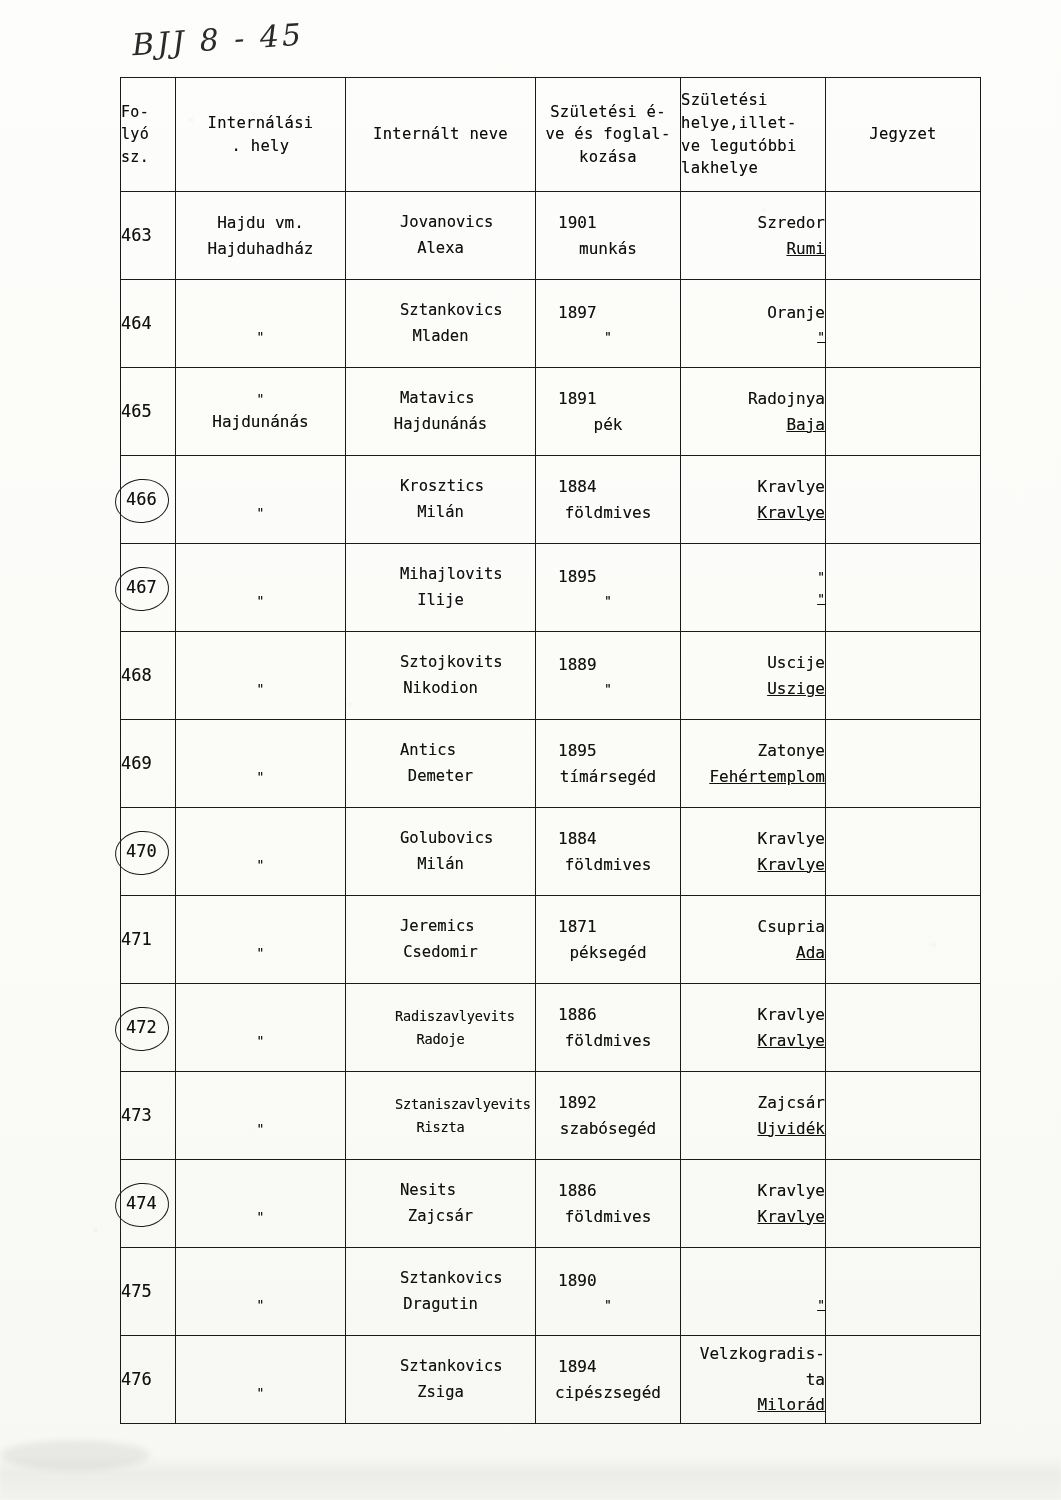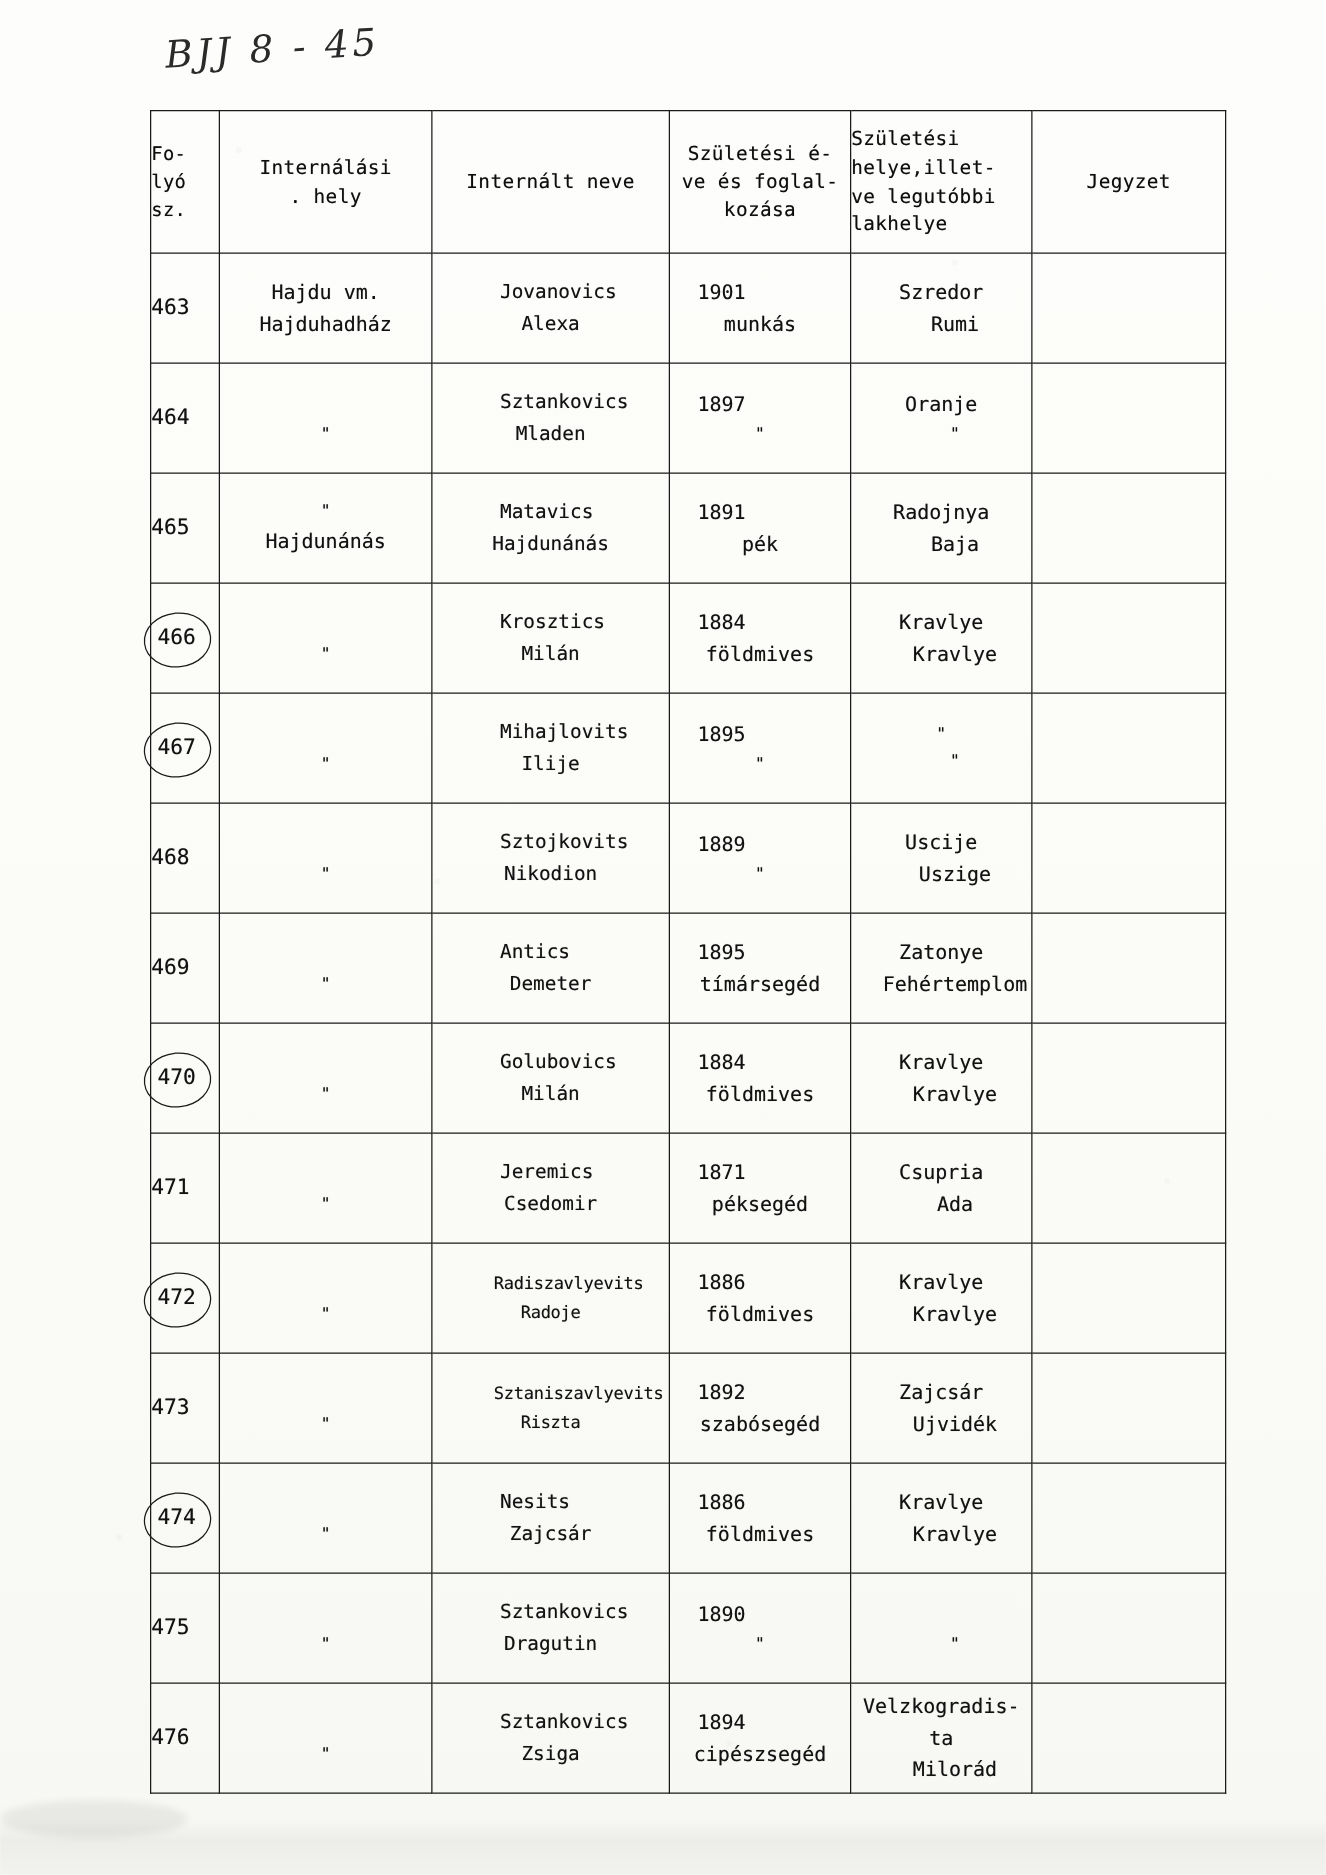--- a/index.html
+++ b/index.html
@@ -41,21 +41,21 @@
     font-size:30px;
     letter-spacing:3px;
     color:#2a2a2a;
     transform:rotate(-3.5deg);
     white-space:nowrap;
   }
 
   
   #reg-table{
     position:absolute;
-    left:120px;top:88px;
+    left:120px;top:77px;
     width:860px;height:1310px;
     border-collapse:collapse;
     table-layout:fixed;
     color:#111;
   }
   #reg-table td,#reg-table th{
     border:1.7px solid #1a1a1a;
     padding:0;
     vertical-align:middle;
     font-weight:normal;
@@ -97,22 +97,22 @@
 
   
   .col-no{text-align:left;font-size:17px;padding-left:2px;position:relative;}
   .col-place{text-align:center;}
   .col-name{text-align:center;font-size:15.5px;}
   .col-name .l-a{text-align:left;padding-left:6px;margin-left:48px;}
   .col-name .l-b{text-align:center;}
   .col-born{text-align:center;}
   .col-born .l-a{text-align:left;padding-left:22px;}
   .col-born .l-b{text-align:center;}
-  .col-birth{text-align:center;padding-left:8px;margin-left:37px;}
-  .col-birth .l-b{padding-left:22px;}
+  .col-birth{text-align:right;padding-left:8px;margin-left:37px;}
+  .col-birth .l-b{padding-left:22px;text-decoration:underline;}
   .col-note{}
 
   .ditto{font-size:13px;letter-spacing:0;}
   .name-wide{font-size:13.6px;letter-spacing:-0.2px;}
   .name-wide .l-a{padding-left:1px;}
 
   
   .circled{position:relative;display:inline-block;padding:2px 5px;}
   .circled::after{
     content:"";

